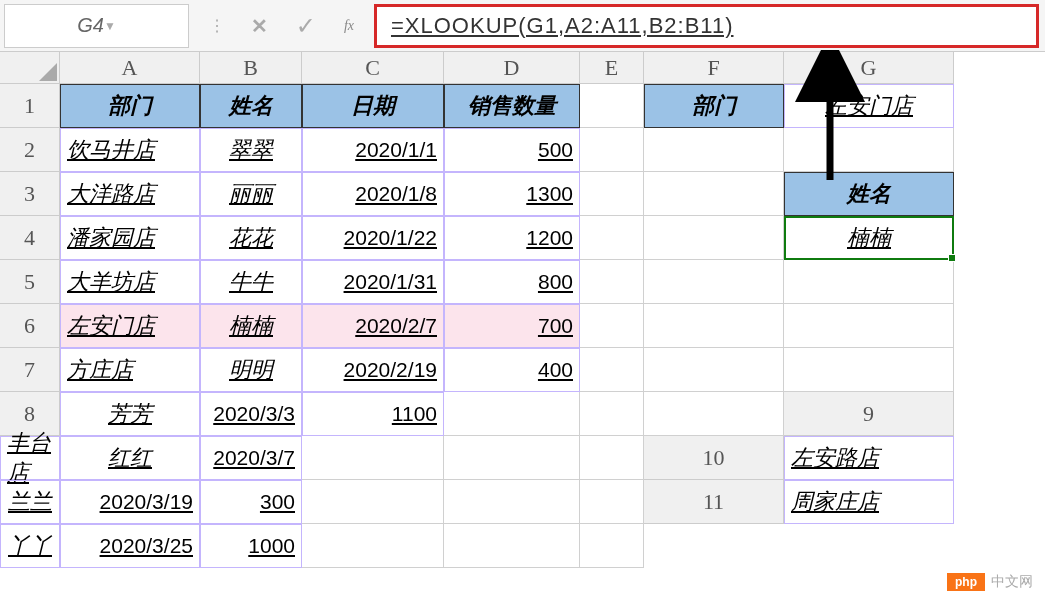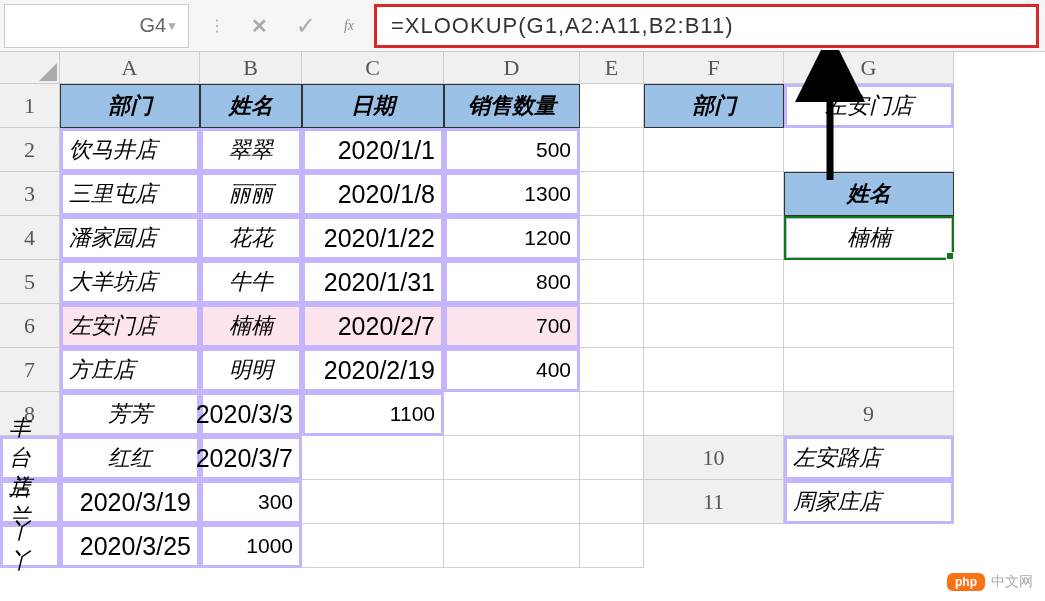--- a/index.html
+++ b/index.html
@@ -23,21 +23,22 @@
       width: 185px;
       height: 44px;
       background: #fff;
       border: 1px solid #ccc;
       display: flex;
       align-items: center;
       padding: 8px 10px;
       font-family: Arial, sans-serif;
       font-size: 20px;
       color: #666;
-      justify-content: flex-end;
+      justify-content: center;
+      font-style: italic;
     }
     .name-dropdown {
       color: #aaa;
       font-size: 12px;
     }
     .fb-icons {
       display: flex;
       align-items: center;
       gap: 28px;
       padding: 0 20px;
@@ -56,20 +57,21 @@
       display: flex;
       align-items: center;
       padding: 0 14px;
       background: #fff;
       border: 3px solid #d62828;
       font-family: Arial, sans-serif;
       font-size: 22px;
       color: #333;
       letter-spacing: 1px;
       margin-right: 6px;
+      text-decoration: underline;
     }
     .grid {
       display: grid;
       grid-template-columns: 60px 140px 102px 142px 136px 64px 140px 170px;
       position: relative;
     }
     .col-header, .row-header {
       background: #f0f0f0;
       border-right: 1px solid #ccc;
       border-bottom: 1px solid #ccc;
@@ -112,40 +114,41 @@
     }
     .cell.num {
       font-family: Arial, sans-serif;
       font-style: normal;
       font-size: 21px;
       justify-content: flex-end;
     }
     .cell.date {
       font-family: Arial, sans-serif;
       font-style: normal;
-      font-size: 25px;
+      font-size: 21px;
       justify-content: flex-end;
     }
     .cell.hdr {
       background: #9bc2e6;
       font-weight: bold;
       justify-content: center;
       border: 1px solid #333;
     }
     .cell.hdr-lookup {
       background: #9bc2e6;
       font-weight: bold;
       justify-content: center;
       border: 1px solid #333;
     }
     .cell.highlight {
       background: #fce4ec;
     }
     .cell.data-border {
-      border: 3px solid #c4b5fd;
+      border: 1px solid #c4b5fd;
+      text-decoration: underline;
     }
     .cell.center { justify-content: center; }
     .cell.selected {
       outline: 2px solid #0f7b0f;
       outline-offset: -2px;
       position: relative;
     }
     .cell.selected::after {
       content: "";
       position: absolute;
@@ -169,21 +172,21 @@
       display: flex;
       align-items: center;
       gap: 6px;
       font-size: 14px;
       color: #aaa;
       font-family: sans-serif;
     }
     .watermark .php {
       background: #f97316;
       color: #fff;
-      border-radius: 6px;
+      border-radius: 0;
       padding: 2px 8px;
       font-weight: bold;
       font-size: 12px;
     }
   </style>
 </head>
 <body>
 
 <div class="formula-bar">
   <div class="name-box">
@@ -224,21 +227,21 @@
   <div class="row-header">2</div>
   <div class="cell data-border">饮马井店</div>
   <div class="cell data-border center">翠翠</div>
   <div class="cell date data-border">2020/1/1</div>
   <div class="cell num data-border">500</div>
   <div class="cell"></div>
   <div class="cell"></div>
   <div class="cell"></div>
 
   <div class="row-header">3</div>
-  <div class="cell data-border">三里屯店</div>
+  <div class="cell data-border">大洋路店</div>
   <div class="cell data-border center">丽丽</div>
   <div class="cell date data-border">2020/1/8</div>
   <div class="cell num data-border">1300</div>
   <div class="cell"></div>
   <div class="cell"></div>
   <div class="cell hdr-lookup">姓名</div>
 
   <div class="row-header">4</div>
   <div class="cell data-border">潘家园店</div>
   <div class="cell data-border center">花花</div>

